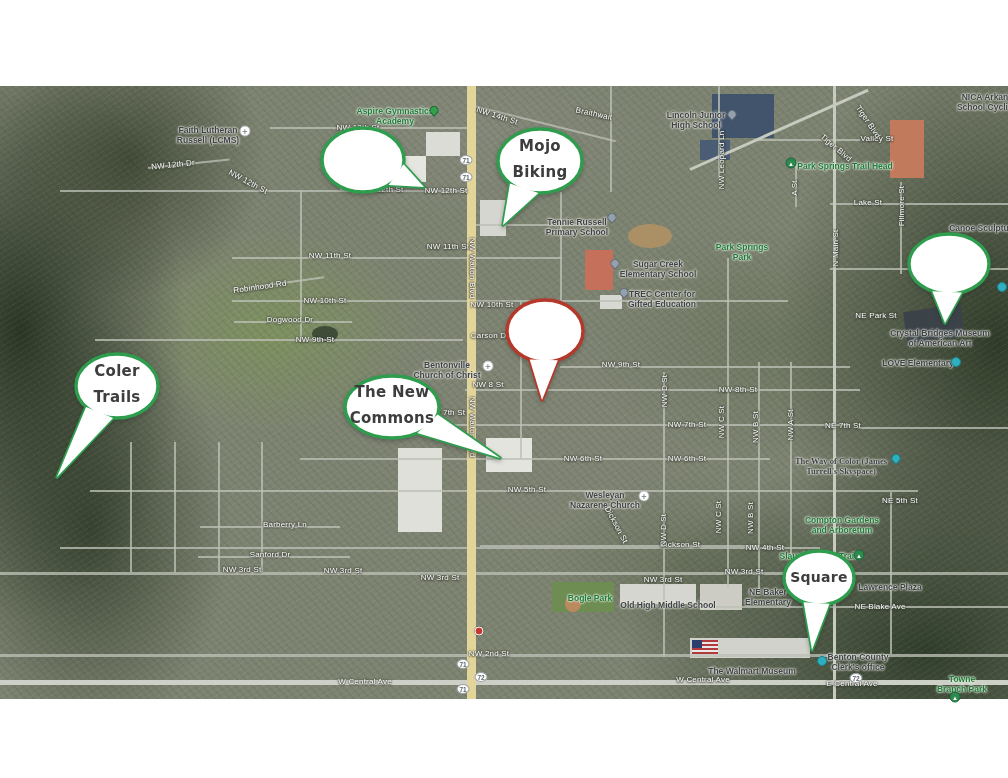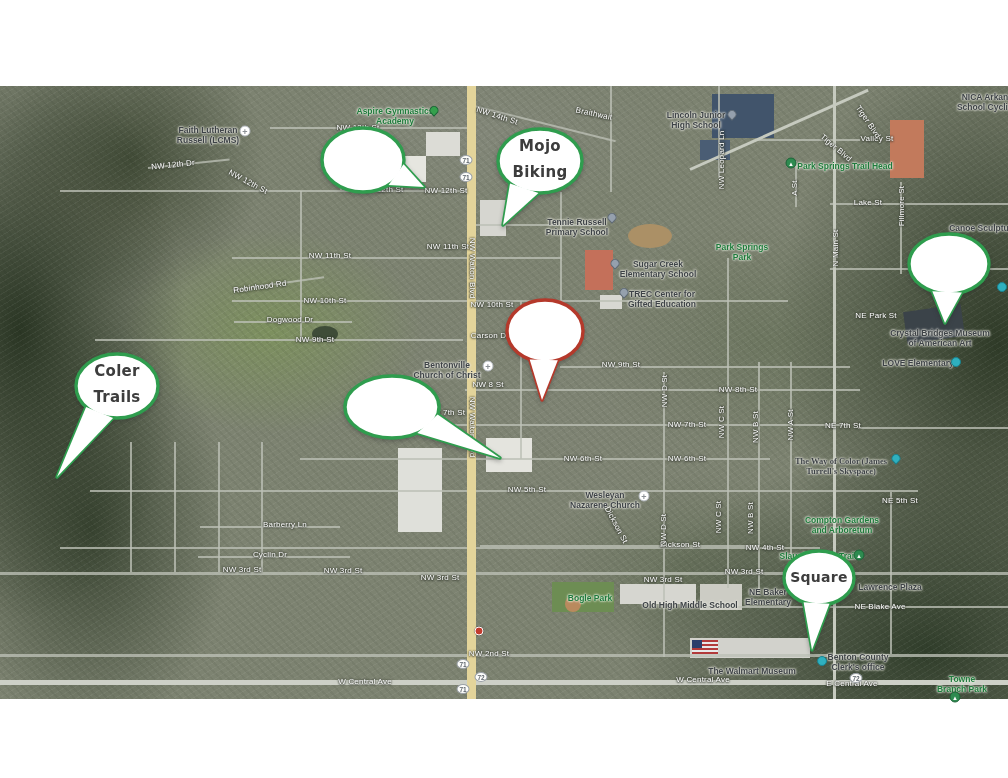--- a/index.html
+++ b/index.html
@@ -235,21 +235,21 @@
       <div class="maplabel street" style="left: 616px; top: 525px; transform: translate(-50%, -50%) rotate(62deg);">
         <div>Dickson St</div>
       </div>
       <div class="maplabel street" style="left: 680px; top: 545px; transform: translate(-50%, -50%);">
         <div>Dickson St</div>
       </div>
       <div class="maplabel street" style="left: 285px; top: 525px; transform: translate(-50%, -50%);">
         <div>Barberry Ln</div>
       </div>
       <div class="maplabel street" style="left: 270px; top: 555px; transform: translate(-50%, -50%);">
-        <div>Cyclin Dr</div>
+        <div>Sanford Dr</div>
       </div>
       <div class="maplabel street" style="left: 490px; top: 336px; transform: translate(-50%, -50%);">
         <div>Carson Dr</div>
       </div>
       <div class="maplabel street" style="left: 260px; top: 287px; transform: translate(-50%, -50%) rotate(-8deg);">
         <div>Robinhood Rd</div>
       </div>
       <div class="maplabel street" style="left: 290px; top: 320px; transform: translate(-50%, -50%);">
         <div>Dogwood Dr</div>
       </div>
@@ -370,21 +370,21 @@
       <div class="maplabel poi" style="left: 605px; top: 500px; transform: translate(-50%, -50%);">
         <div>Wesleyan</div>
         <div>Nazarene Church</div>
       </div>
       <div class="maplabel park" style="left: 818px; top: 556px; transform: translate(-50%, -50%);">
         <div>Slaughter Pen Trail</div>
       </div>
       <div class="maplabel park" style="left: 590px; top: 598px; transform: translate(-50%, -50%);">
         <div>Bogle Park</div>
       </div>
-      <div class="maplabel poi" style="left: 690px; top: 605px; transform: translate(-50%, -50%);">
+      <div class="maplabel poi" style="left: 668px; top: 605px; transform: translate(-50%, -50%);">
         <div>Old High Middle School</div>
       </div>
       <div class="maplabel poi" style="left: 768px; top: 597px; transform: translate(-50%, -50%);">
         <div>NE Baker</div>
         <div>Elementary</div>
       </div>
       <div class="maplabel poi" style="left: 890px; top: 587px; transform: translate(-50%, -50%);">
         <div>Lawrence Plaza</div>
       </div>
       <div class="maplabel poi" style="left: 752px; top: 671px; transform: translate(-50%, -50%);">
@@ -448,17 +448,21 @@
     </svg>
   <div class="callout-layer">
       <div class="callout-text" style="left: 540px; top: 161px;">
         <div>Mojo</div>
         <div>Biking</div>
       </div>
       <div class="callout-text" style="left: 117px; top: 386px;">
         <div>Coler</div>
         <div>Trails</div>
       </div>
+      <div class="callout-text" style="left: 392px; top: 407px;">
+        <div>The New</div>
+        <div>Commons</div>
+      </div>
       <div class="callout-text small" style="left: 819px; top: 578px;">
         <div>Square</div>
       </div>
     </div>
 </div>
 
 </body></html>

